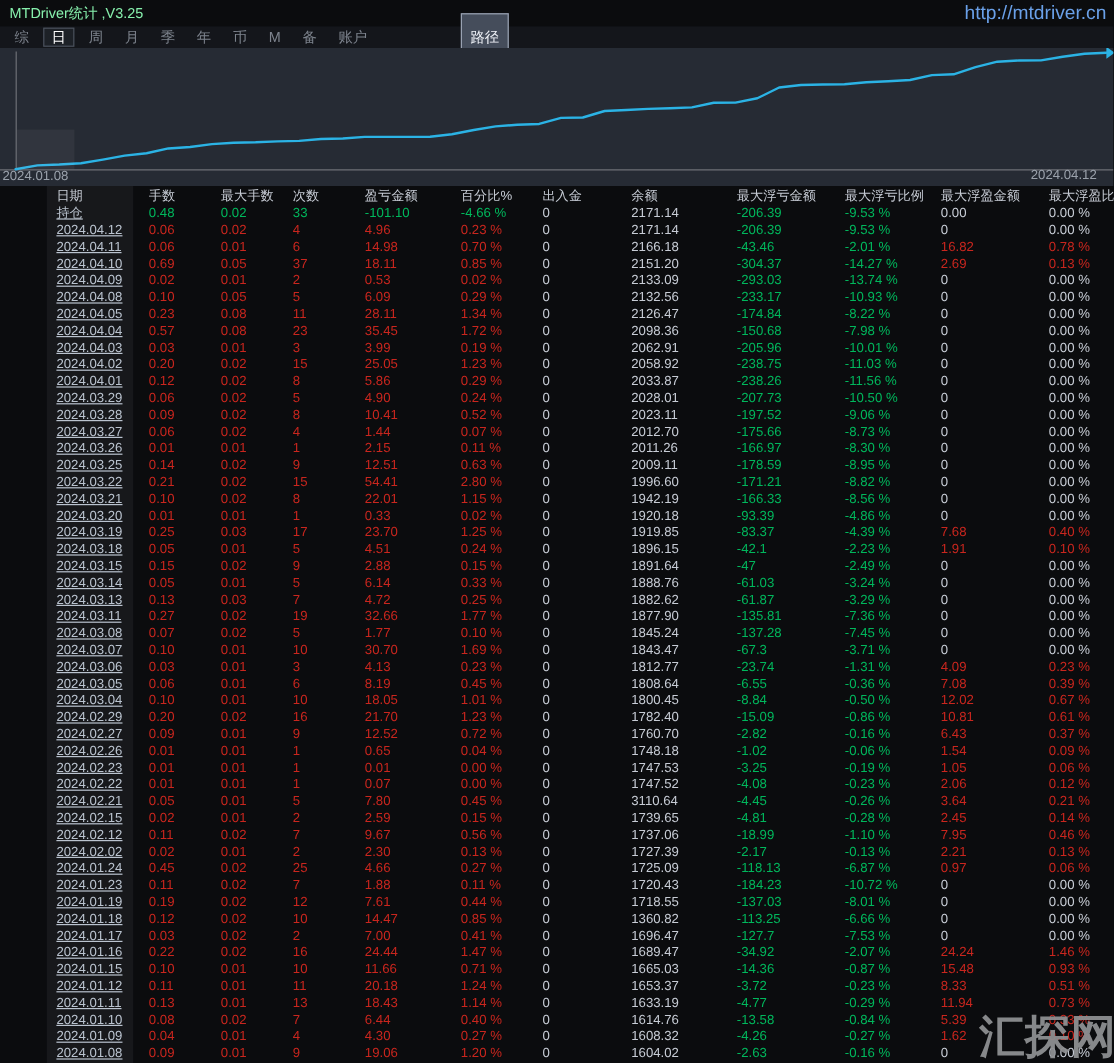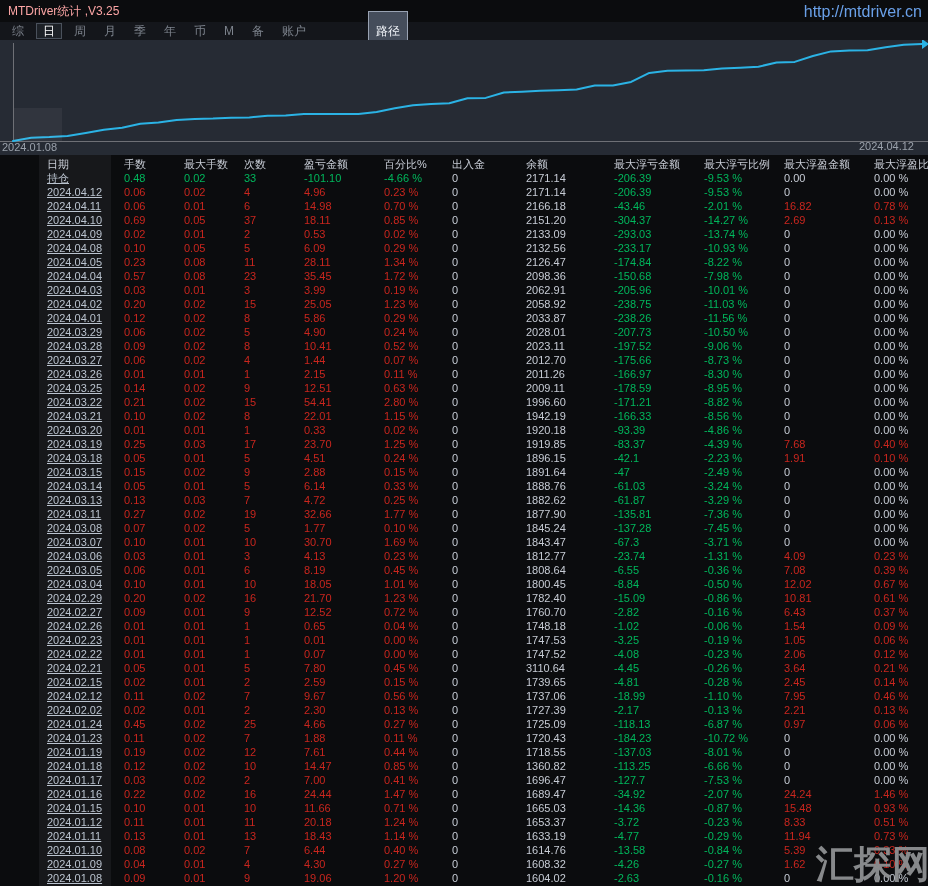--- a/index.html
+++ b/index.html
@@ -1,28 +1,28 @@
 <!DOCTYPE html>
 <html><head>
 <meta charset="utf-8">
 <style>
   html,body{margin:0;padding:0;background:#0b0c0e;}
   body{width:928px;height:886px;position:relative;overflow:hidden;
        font-family:"Liberation Sans","DejaVu Sans",sans-serif;
        -webkit-font-smoothing:antialiased;}
   
   .titlebar{position:absolute;top:0;left:0;right:0;height:22px;background:#0b0c0e;}
-  .app-title{position:absolute;left:8px;top:3px;font-size:12px;color:#fca5a5;}
+  .app-title{position:absolute;left:8px;top:3px;font-size:12px;color:#86efac;}
   .site-link{position:absolute;right:6px;top:3px;font-size:16px;color:#6aa0e8;text-decoration:none;}
   
   .menubar{position:absolute;top:22px;left:0;right:0;height:18px;background:#14161b;
            display:flex;align-items:center;font-size:12px;color:#7d838d;}
   .menu-item{padding:0 6px;margin-left:6px;height:16px;line-height:16px;cursor:default;}
   .menu-item.selected{background:#1d2127;border:1px solid #4a515c;color:#ffffff;height:14px;line-height:14px;}
-  .path-btn{margin-left:56px;padding:12px 7px;height:14px;line-height:14px;
+  .path-btn{margin-left:72px;padding:12px 7px;height:14px;line-height:14px;
             background:#454d5b;border:1px solid #99a2b2;color:#f0f3f8;}
   
   .chart{position:absolute;top:40px;left:0;right:0;height:115px;background:#262b34;}
   .chart svg{position:absolute;top:0;left:0;}
   .chart-label{position:absolute;font-size:11px;color:#9aa1ab;top:101px;}
   .chart-label.start{left:2px;}
   .chart-label.end{right:14px;top:100px;}
   .highlight-region{position:absolute;left:14px;top:68px;width:48px;height:33px;
                     background:rgba(255,255,255,0.05);}
   

